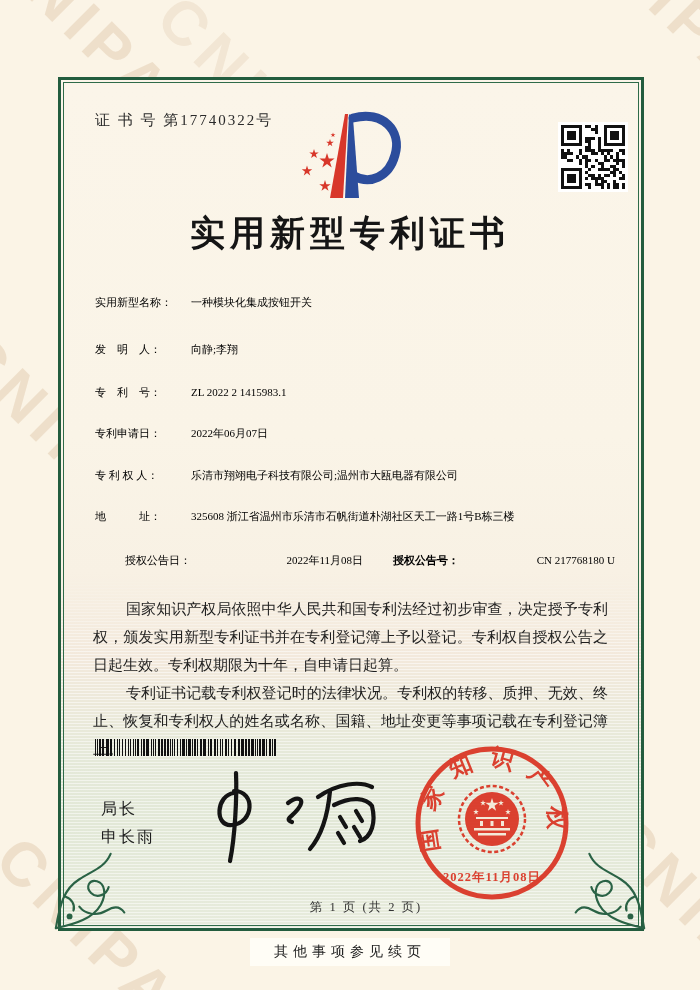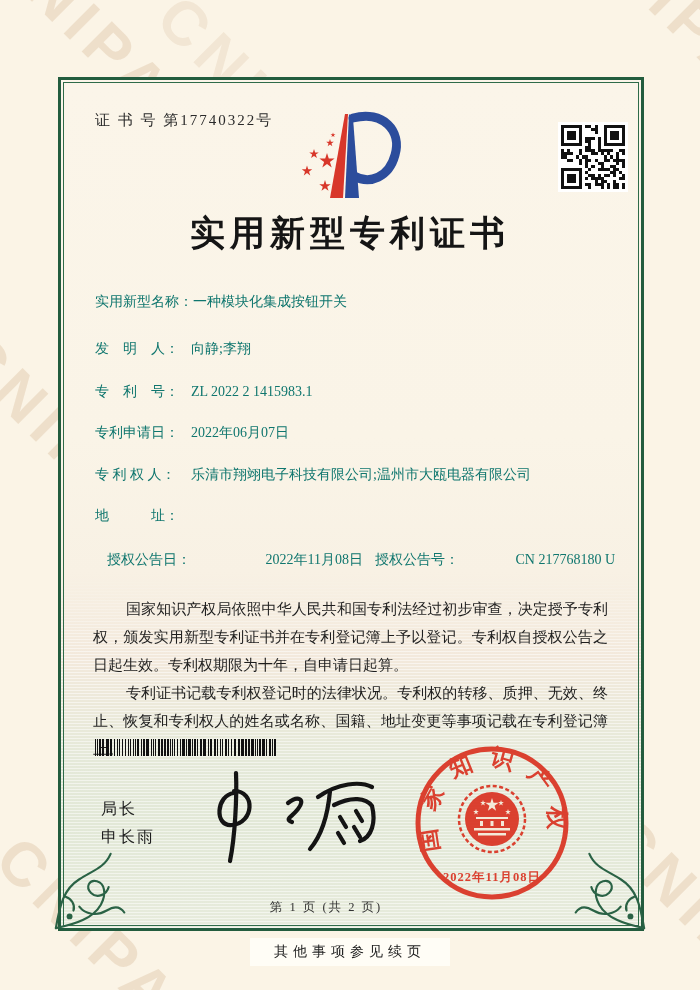--- a/index.html
+++ b/index.html
@@ -38,44 +38,44 @@
   .cert-no{position:absolute;left:95px;top:111px;z-index:5;font-size:15px;
            letter-spacing:2px;color:#2a2a2a;}
   .qr{position:absolute;left:558px;top:122px;width:64px;height:64px;z-index:5;
       background:#fff;padding:3px;}
   .logo{position:absolute;left:285px;top:108px;z-index:5;}
   .title{position:absolute;left:0;width:700px;top:210px;z-index:5;margin:0;
          text-align:center;font-size:35px;font-weight:bold;letter-spacing:5px;color:#151515;}
 
   
   .field-row{position:absolute;left:95px;width:520px;z-index:5;display:flex;
-             font-size:14px;color:#0f766e;line-height:22px;}
+             font-size:11px;color:#000000;line-height:22px;}
   .flabel{flex:0 0 96px;white-space:nowrap;}
   .fvalue{flex:1;max-width:418px;}
   .r1{top:291px;}.r2{top:338px;}.r3{top:381px;}.r4{top:422px;}
   .r5{top:464px;}.r6{top:505px;}.r7{top:549px;text-align:right;}
   .fvalue-fixed{flex:0 0 172px;max-width:172px;}
-  .flabel2{flex:0 0 96px;white-space:nowrap;}
+  .flabel2{flex:0 0 96px;white-space:nowrap;font-weight:bold;}
 
   
   .body-text{position:absolute;left:93px;top:582px;width:515px;z-index:5;
              font-size:15px;line-height:28px;color:#1e1e1e;text-align:justify;margin-top:13px;}
   .body-text p{margin:0;text-indent:2.2em;}
 
   
   .barcode{position:absolute;left:95px;top:739px;z-index:5;}
   .officials{position:absolute;left:101px;top:795px;z-index:5;
              font-family:Liberation Serif, serif;
              font-size:16px;color:#1c1c1c;letter-spacing:2px;line-height:28px;}
   .signature{position:absolute;left:200px;top:765px;z-index:5;}
   .seal{position:absolute;left:412px;top:743px;z-index:7;opacity:0.93;}
   .seal-arc{font-size:23px;font-weight:bold;letter-spacing:15px;fill:#da3423;}
   .seal-date{font-size:12.5px;font-weight:bold;letter-spacing:1px;fill:#da3423;text-anchor:middle;}
   .page-num{position:absolute;left:0;width:652px;top:899px;z-index:5;text-align:center;
-            font-size:12.5px;letter-spacing:2px;color:#333;}
+            font-size:12.5px;letter-spacing:2px;color:#333;padding-left:40px;}
 
   
   .foot-note{position:absolute;left:50%;transform:translateX(-50%);top:938px;z-index:5;
              background:#fffdf6;padding:5px 24px;font-size:14px;letter-spacing:5px;color:#222;}
 </style>
 </head>
 <body>
 
 <span class="wm wm1">CNIPA</span>
 <span class="wm wm2">CNIPA</span>
@@ -275,20 +275,21 @@
 <div class="field-row r4">
   <span class="flabel">专利申请日：</span>
   <span class="fvalue">2022年06月07日</span>
 </div>
 <div class="field-row r5">
   <span class="flabel">专 利 权 人：</span>
   <span class="fvalue">乐清市翔翊电子科技有限公司;温州市大瓯电器有限公司</span>
 </div>
 <div class="field-row r6">
   <span class="flabel">地　　　址：</span>
+  <span class="fvalue">325608 浙江省温州市乐清市石帆街道朴湖社区天工一路1号B栋三楼</span>
 </div>
 <div class="field-row r7">
   <span class="flabel">授权公告日：</span>
   <span class="fvalue fvalue-fixed">2022年11月08日</span>
   <span class="flabel2">授权公告号：</span>
   <span class="fvalue">CN 217768180 U</span>
 </div>
 
 <div class="body-text">
   <p>国家知识产权局依照中华人民共和国专利法经过初步审查，决定授予专利权，颁发实用新型专利证书并在专利登记簿上予以登记。专利权自授权公告之日起生效。专利权期限为十年，自申请日起算。</p>

